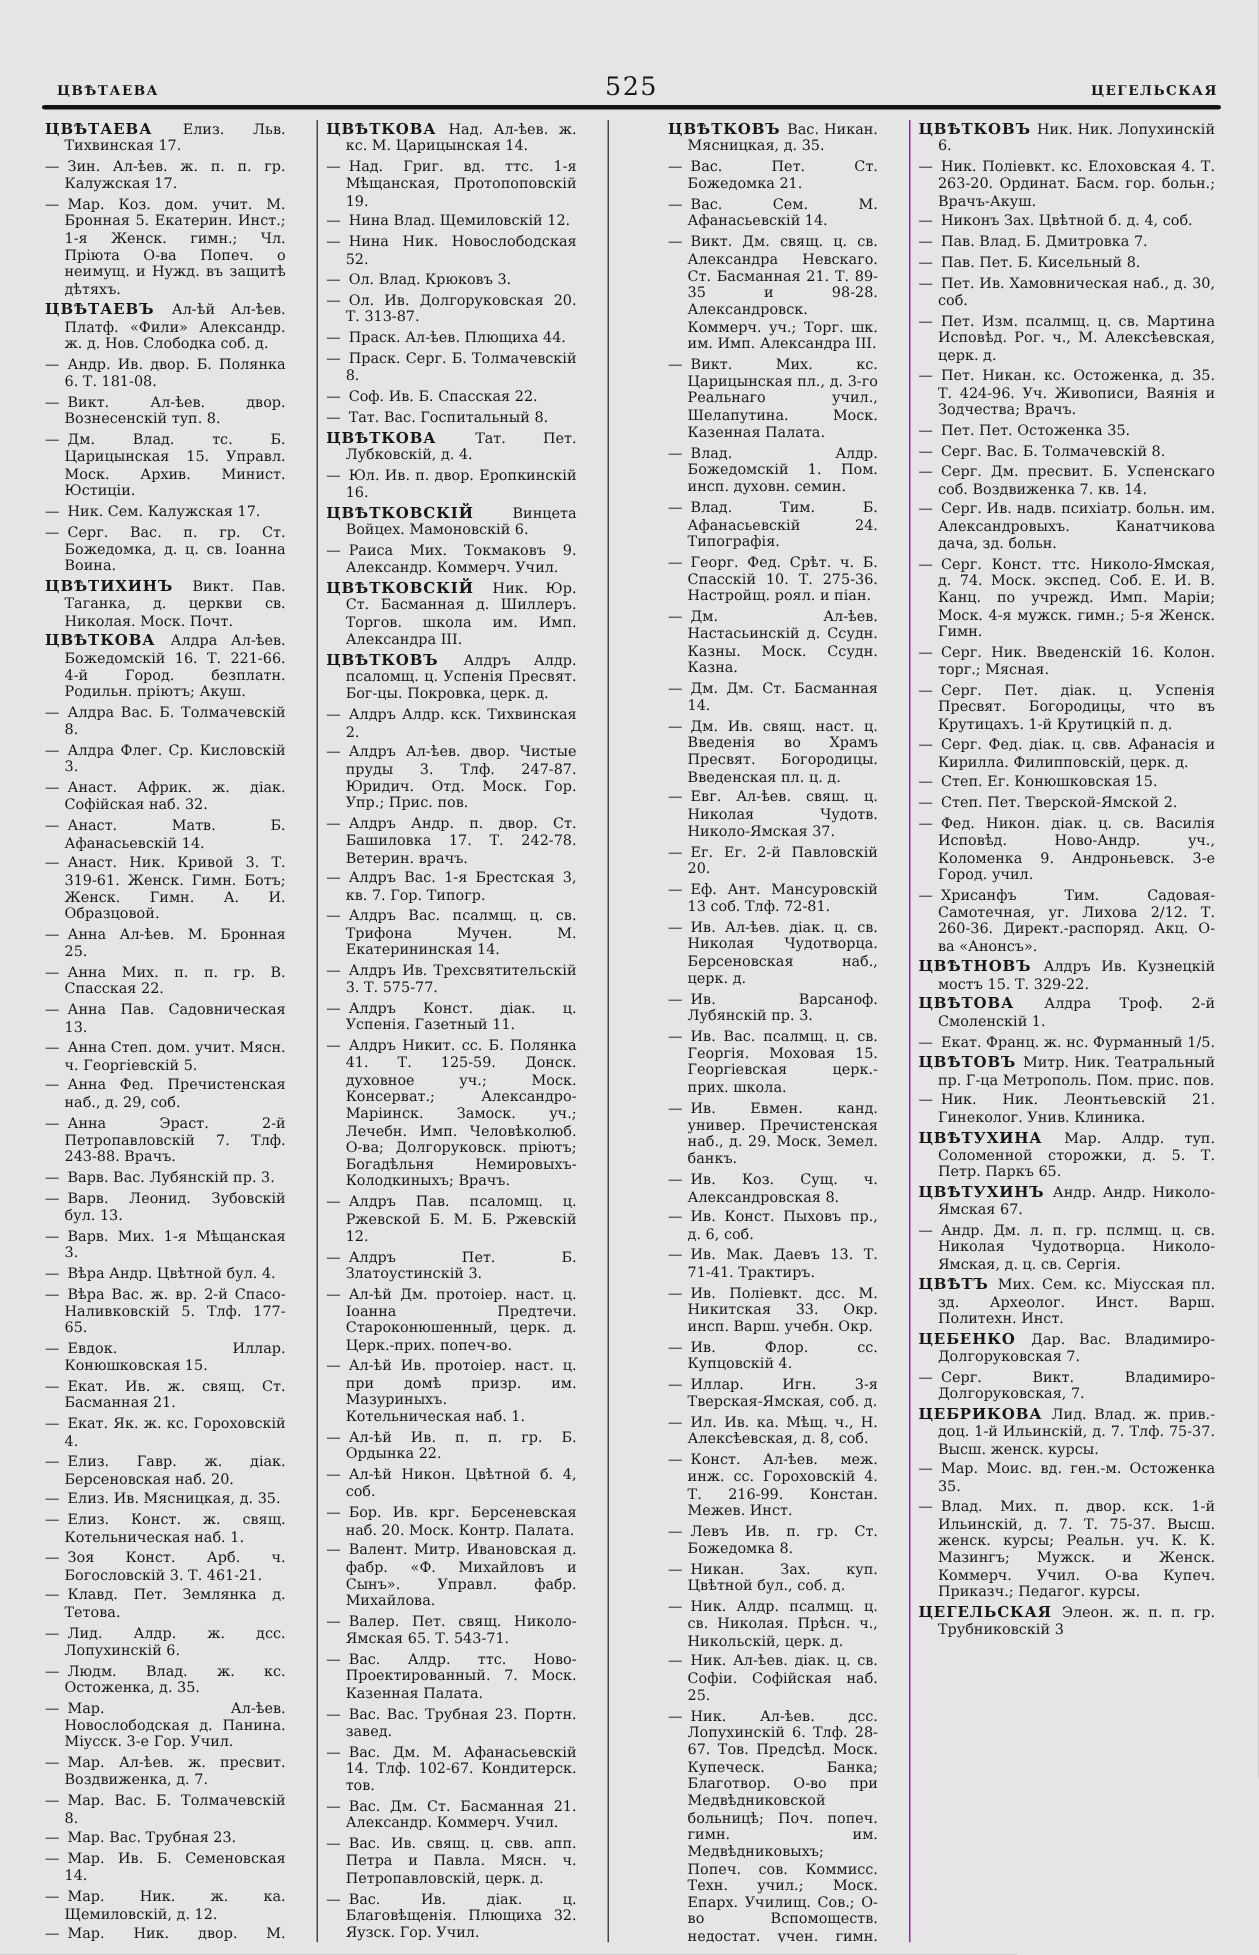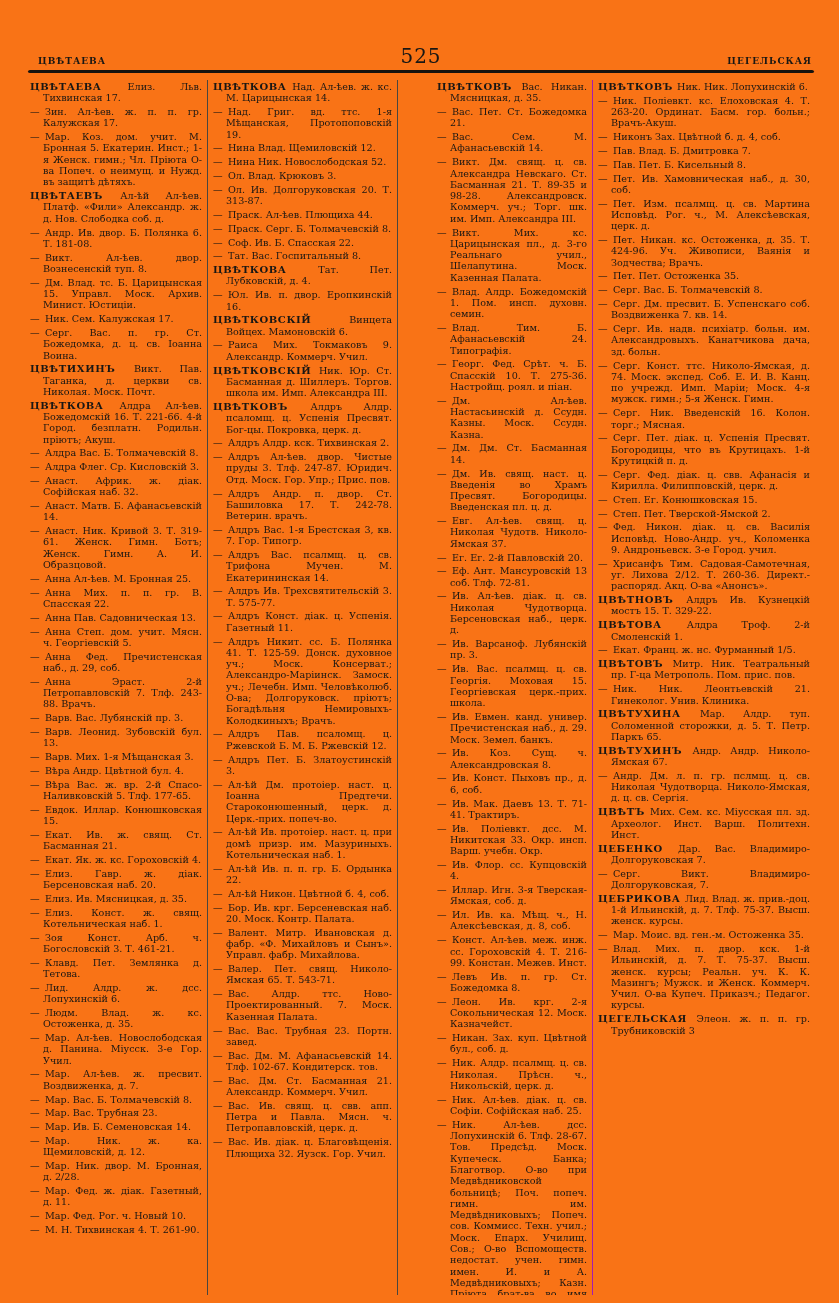--- a/index.html
+++ b/index.html
@@ -1,49 +1,49 @@
 <!DOCTYPE html>
 <html><head>
 <meta charset="utf-8">
 <style>
   html,body{margin:0;padding:0;}
   body{background:#888;}
   .page{
     position:relative;
     width:839px;height:1303px;
     margin:0 auto;
-    background:#f97316;
+    background:#e5e5e5;
     box-sizing:border-box;
     overflow:hidden;
     font-family:"DejaVu Serif", "Liberation Serif", serif;
     color:#191714;
   }
   .running-head{
     position:absolute;top:44px;left:30px;right:27px;
     height:24px;
   }
   .rh-left{
     position:absolute;left:8px;bottom:2px;
     font-size:9px;font-weight:bold;letter-spacing:1px;
   }
   .rh-page{
     position:absolute;left:50%;transform:translateX(-50%);bottom:0;
-    font-size:20px;letter-spacing:1px;
+    font-size:17px;letter-spacing:1px;
   }
   .rh-right{
     position:absolute;right:0;bottom:2px;
     font-size:9px;font-weight:bold;letter-spacing:1px;
   }
   .head-rule{
     position:absolute;top:70px;left:28px;right:25px;
     height:3px;background:#15130f;border-radius:2px/1.5px;
   }
   .cols{
     position:absolute;top:80px;left:25px;right:27px;bottom:8px;
-    display:flex;overflow:hidden;
+    display:flex;overflow:hidden;gap:16px;
   }
   .col{
     box-sizing:border-box;
     padding:0 5px 0 5px;
     overflow:hidden;
   }
   .col1{width:182px;}
   .col2{width:190px;border-left:1px solid #4a463f;}
   .col3{width:195px;border-left:1px solid #4a463f;padding-left:39px;}
   .col4{width:220px;border-left:1px solid #a21caf;padding-right:2px;}
@@ -190,21 +190,20 @@
         <div class="entry"><span class="dash">—</span><span>Ив. Евмен. канд. универ. Пречистенская наб., д. 29. Моск. Земел. банкъ.</span></div>
         <div class="entry"><span class="dash">—</span><span>Ив. Коз. Сущ. ч. Александровская 8.</span></div>
         <div class="entry"><span class="dash">—</span><span>Ив. Конст. Пыховъ пр., д. 6, соб.</span></div>
         <div class="entry"><span class="dash">—</span><span>Ив. Мак. Даевъ 13. Т. 71-41. Трактиръ.</span></div>
         <div class="entry"><span class="dash">—</span><span>Ив. Поліевкт. дсс. М. Никитская 33. Окр. инсп. Варш. учебн. Окр.</span></div>
         <div class="entry"><span class="dash">—</span><span>Ив. Флор. сс. Купцовскій 4.</span></div>
         <div class="entry"><span class="dash">—</span><span>Иллар. Игн. 3-я Тверская-Ямская, соб. д.</span></div>
         <div class="entry"><span class="dash">—</span><span>Ил. Ив. ка. Мѣщ. ч., Н. Алексѣевская, д. 8, соб.</span></div>
         <div class="entry"><span class="dash">—</span><span>Конст. Ал-ѣев. меж. инж. сс. Гороховскій 4. Т. 216-99. Констан. Межев. Инст.</span></div>
         <div class="entry"><span class="dash">—</span><span>Левъ Ив. п. гр. Ст. Божедомка 8.</span></div>
-        <div class="entry"><span class="dash">—</span><span>Леон. Ив. крг. 2-я Сокольническая 12. Моск. Казначейст.</span></div>
         <div class="entry"><span class="dash">—</span><span>Никан. Зах. куп. Цвѣтной бул., соб. д.</span></div>
         <div class="entry"><span class="dash">—</span><span>Ник. Алдр. псалмщ. ц. св. Николая. Прѣсн. ч., Никольскій, церк. д.</span></div>
         <div class="entry"><span class="dash">—</span><span>Ник. Ал-ѣев. діак. ц. св. Софіи. Софійская наб. 25.</span></div>
         <div class="entry"><span class="dash">—</span><span>Ник. Ал-ѣев. дсс. Лопухинскій 6. Тлф. 28-67. Тов. Предсѣд. Моск. Купеческ. Банка; Благотвор. О-во при Медвѣдниковской больницѣ; Поч. попеч. гимн. им. Медвѣдниковыхъ; Попеч. сов. Коммисс. Техн. учил.; Моск. Епарх. Училищ. Сов.; О-во Вспомоществ. недостат. учен. гимн. имен. И. и А. Медвѣдниковыхъ; Казн. Пріюта брат-ва во имя царицы Небесной.</span></div>
         <div class="entry"><span class="dash">—</span><span>Ник. Вас. свящ. ц. св. Георгія. Варварка 3. Т. 349-61. Моск. Духовн. Семинар.; Петровск. Мясн. Город. Учил.</span></div>
         <div class="entry"><span class="dash">—</span><span>Ник. Евгр. Б. Полянка 22. Моск. Отд. Имп. Русск. Техн. О-ва.</span></div>
         <div class="entry"><span class="dash">—</span><span>Ник. Марк. псалмщ. ц. св. Николая. Садовая-Земляной валъ, церк. д.</span></div>
       </div>
     <div class="col col4">
         <div class="entry"><span class="surname">ЦВѢТКОВЪ </span><span>Ник. Ник. Лопухинскій 6.</span></div>

